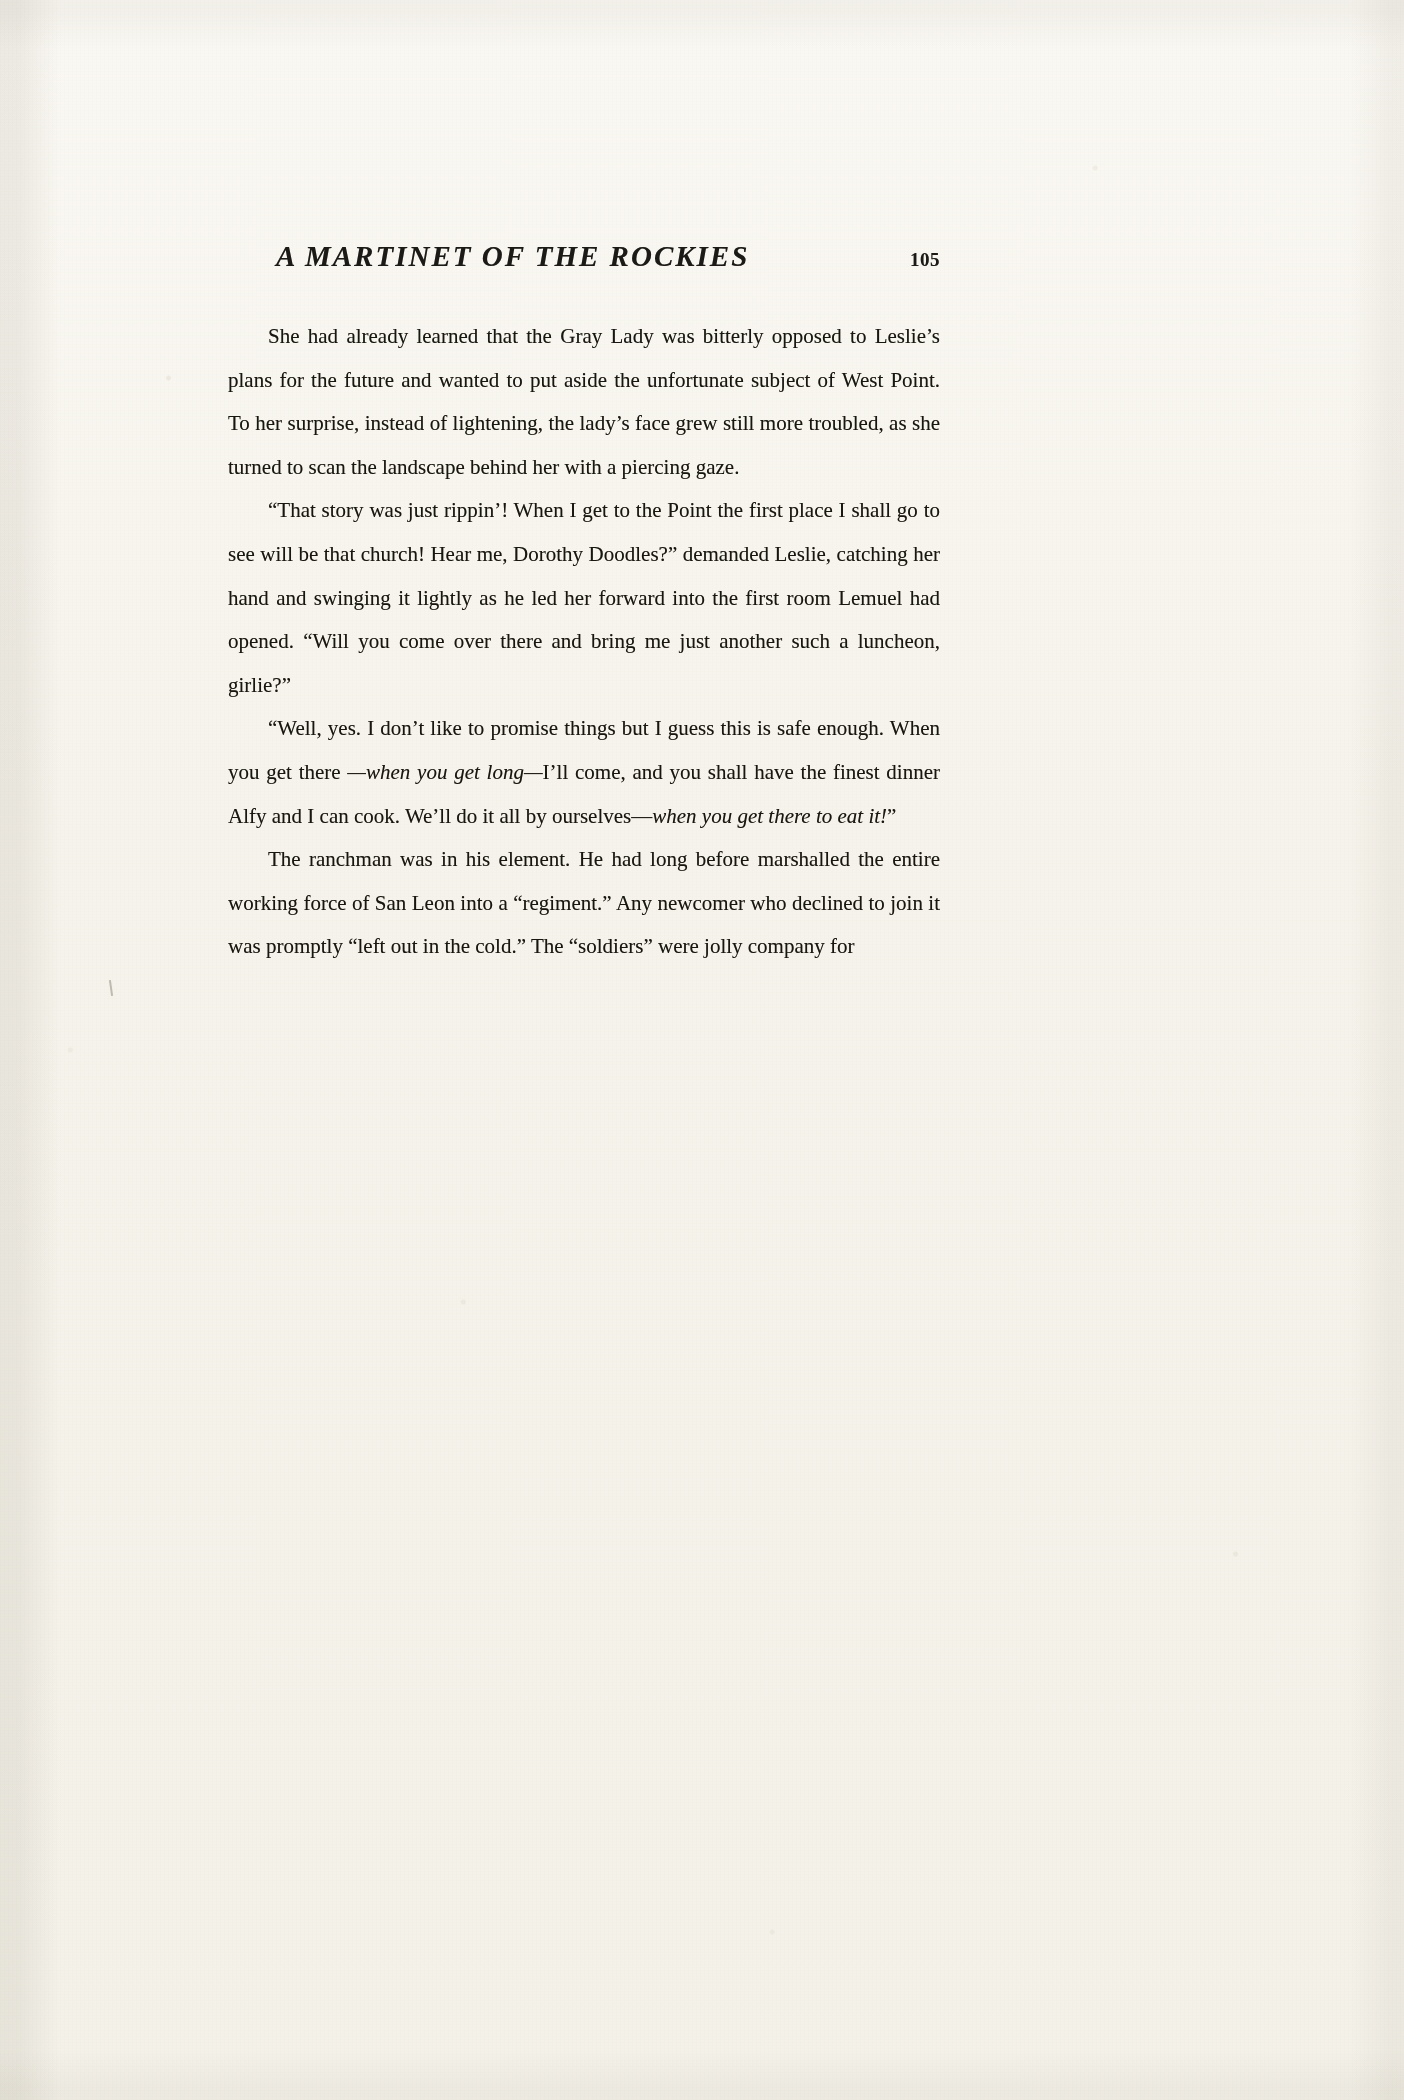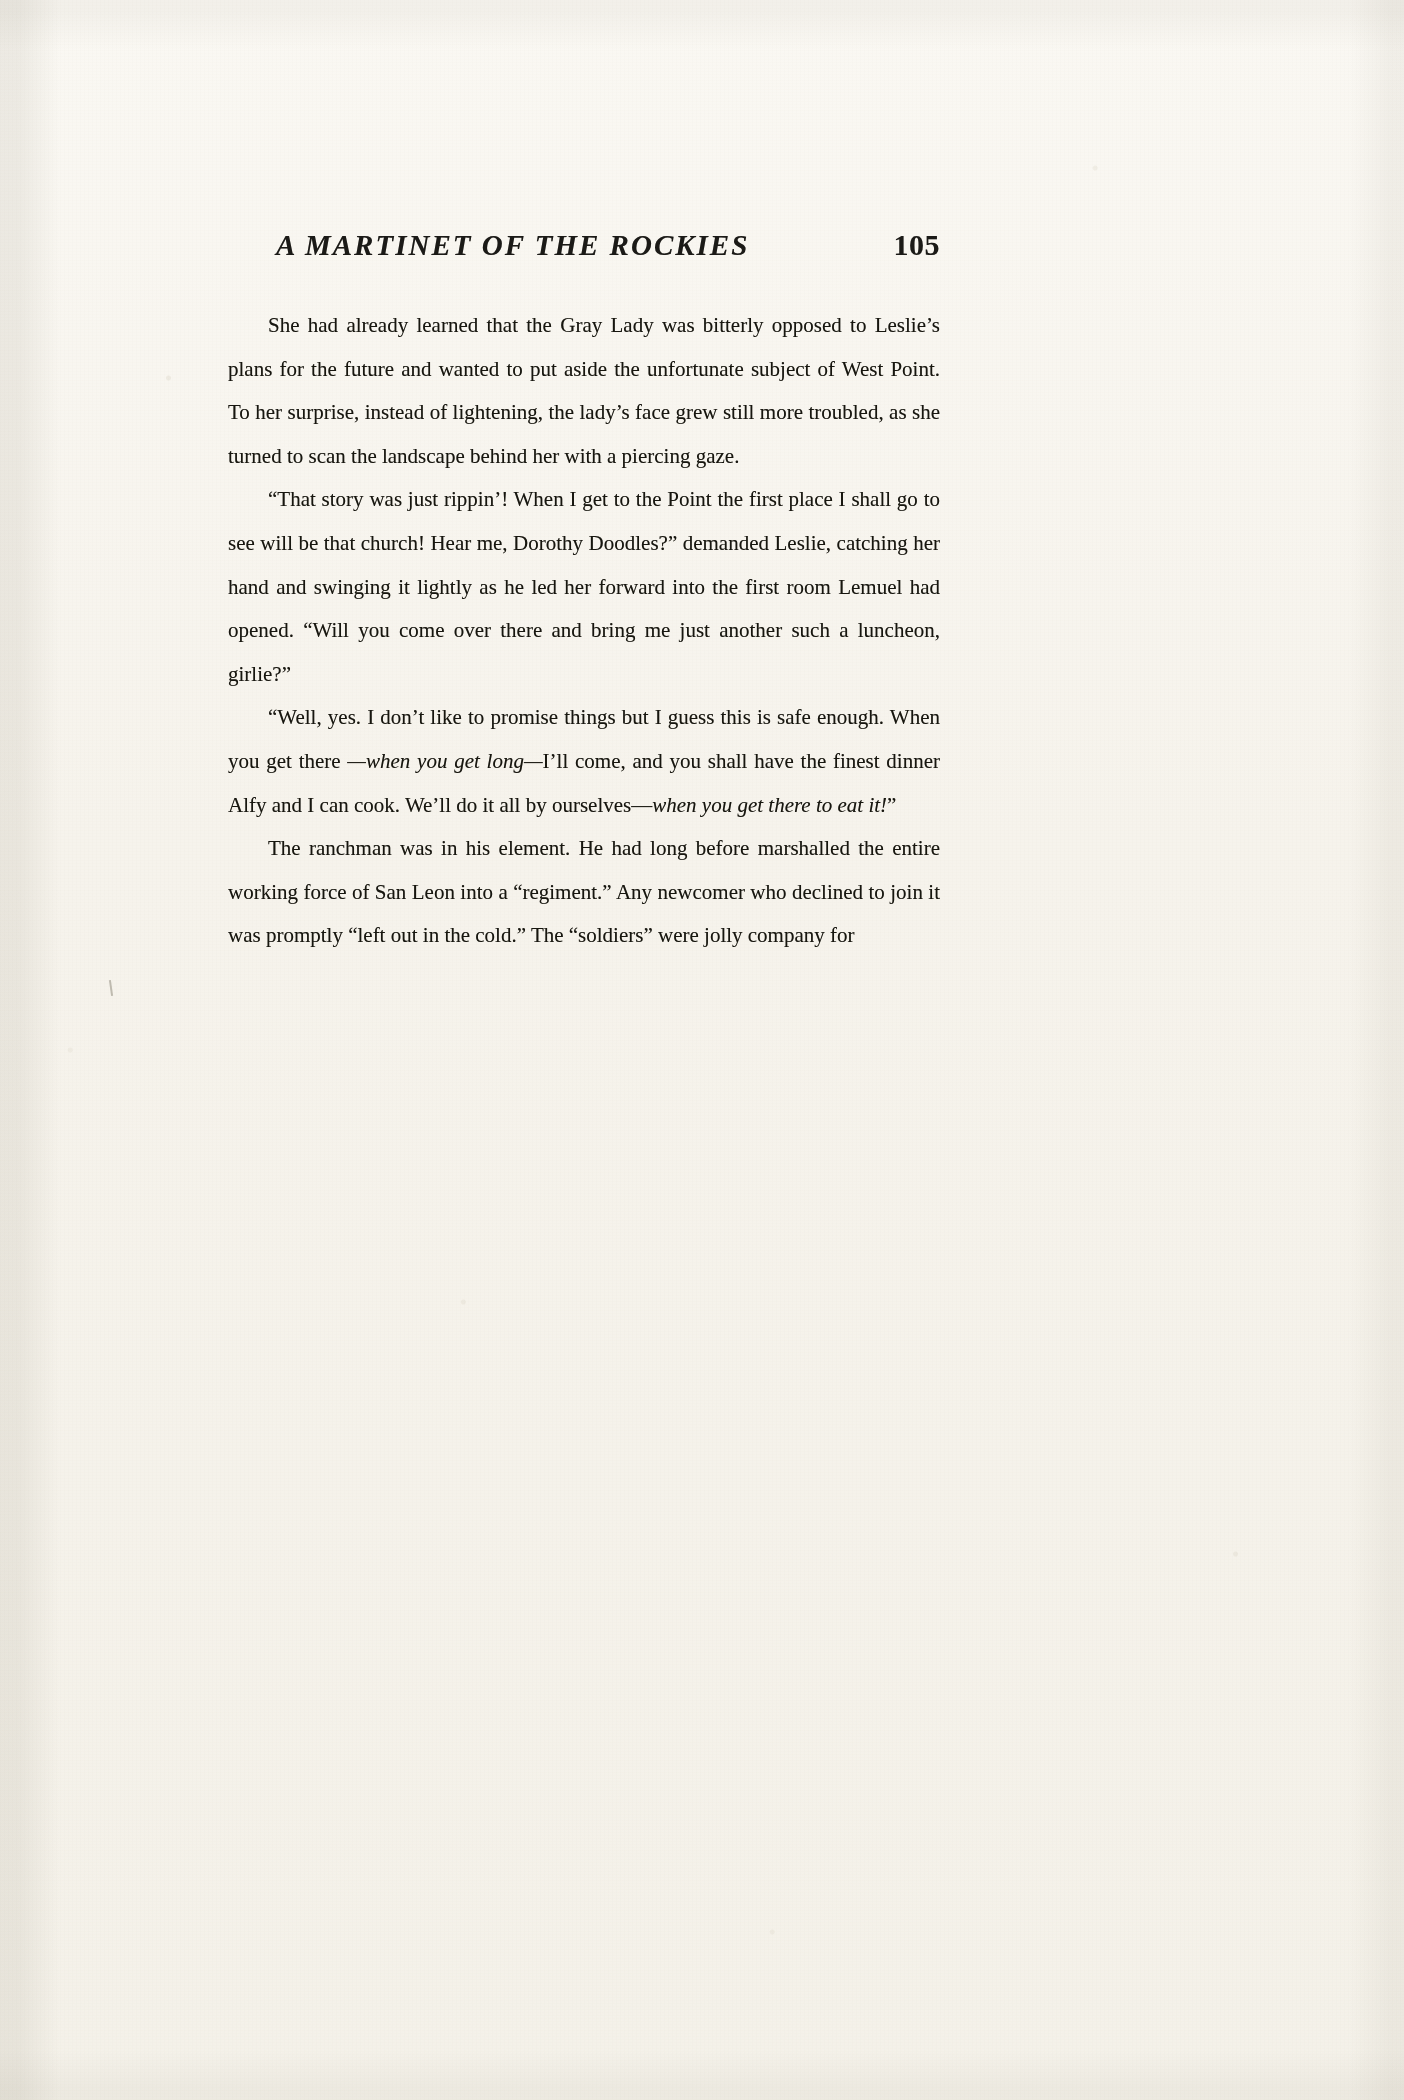--- a/index.html
+++ b/index.html
@@ -48,21 +48,21 @@
     background:
       linear-gradient(90deg, rgba(120,112,92,0.10) 0 18px, transparent 60px),
       linear-gradient(270deg, rgba(120,112,92,0.07) 0 14px, transparent 55px),
       linear-gradient(180deg, rgba(120,112,92,0.06) 0 12px, transparent 50px),
       linear-gradient(0deg, rgba(120,112,92,0.06) 0 12px, transparent 50px);
   }
 
   .text-block {
     position: absolute;
     left: 228px;
-    top: 228px;
+    top: 240px;
     width: 712px;
   }
 
   .running-head {
     display: flex;
     align-items: baseline;
     justify-content: space-between;
     margin-bottom: 42px;
     padding-left: 48px;
   }
@@ -70,21 +70,21 @@
   .running-head .title {
     font-style: italic;
     font-weight: 700;
     letter-spacing: 2.0px;
     font-size: 29px;
     color: #1b1a17;
     white-space: nowrap;
   }
 
   .running-head .folio {
-    font-size: 30px;
+    font-size: 19px;
     font-weight: 700;
     color: #1b1a17;
     letter-spacing: 0.5px;
     font-family: "Liberation Serif", serif;
   }
 
   p.body {
     margin: 0;
     font-size: 21px;
     line-height: 43.6px;

